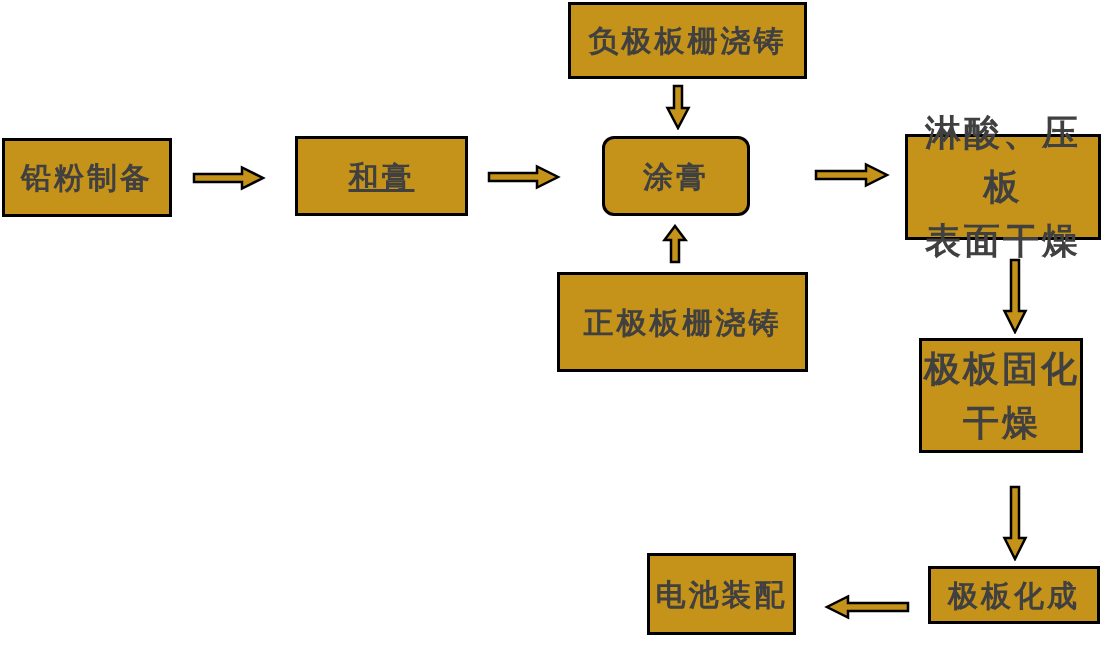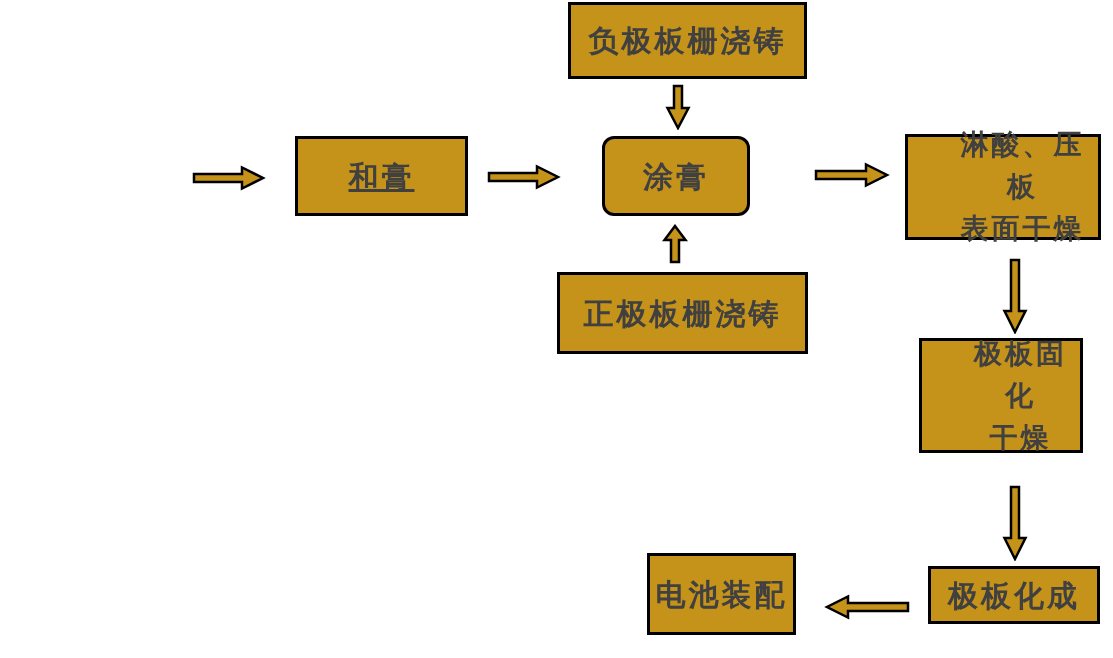--- a/index.html
+++ b/index.html
@@ -17,48 +17,51 @@
     box-sizing:border-box;
     display:flex;align-items:center;justify-content:center;
     text-align:center;
     color:#404040;
     font-weight:bold;
     font-size:30px;
     letter-spacing:3px;
     line-height:1.5;
     white-space:pre-line;
   }
-  .node.small{font-size:28px;padding-left:39px;}
+  .node.small{font-size:36px;}
   .arrow{position:absolute;display:block;}
   .arrow polygon{
     fill:#C5921A;
     stroke:#000000;
     stroke-width:2.5;
     stroke-linejoin:miter;
   }
 </style>
 </head>
 <body>
 
 <div class="stage">
 
+  <div class="node" style="left:2px;top:138px;width:170px;height:79px;">
+    <span>铅粉制备</span>
+  </div>
 
   <div class="node" style="left:295px;top:136px;width:173px;height:80px;text-decoration:underline;">
     <span>和膏</span>
   </div>
 
   <div class="node" style="left:568px;top:2px;width:239px;height:77px;">
     <span>负极板栅浇铸</span>
   </div>
 
   <div class="node" style="left:602px;top:136px;width:148px;height:80px;border-radius:12px;">
     <span>涂膏</span>
   </div>
 
-  <div class="node" style="left:557px;top:272px;width:251px;height:82px;">
+  <div class="node" style="left:557px;top:272px;width:251px;height:100px;">
     <span>正极板栅浇铸</span>
   </div>
 
   <div class="node small" style="left:905px;top:134px;width:196px;height:106px;">
     <span>淋酸、压板
 表面干燥</span>
   </div>
 
   <div class="node small" style="left:919px;top:338px;width:164px;height:115px;justify-content:flex-end;">
     <span>极板固化

